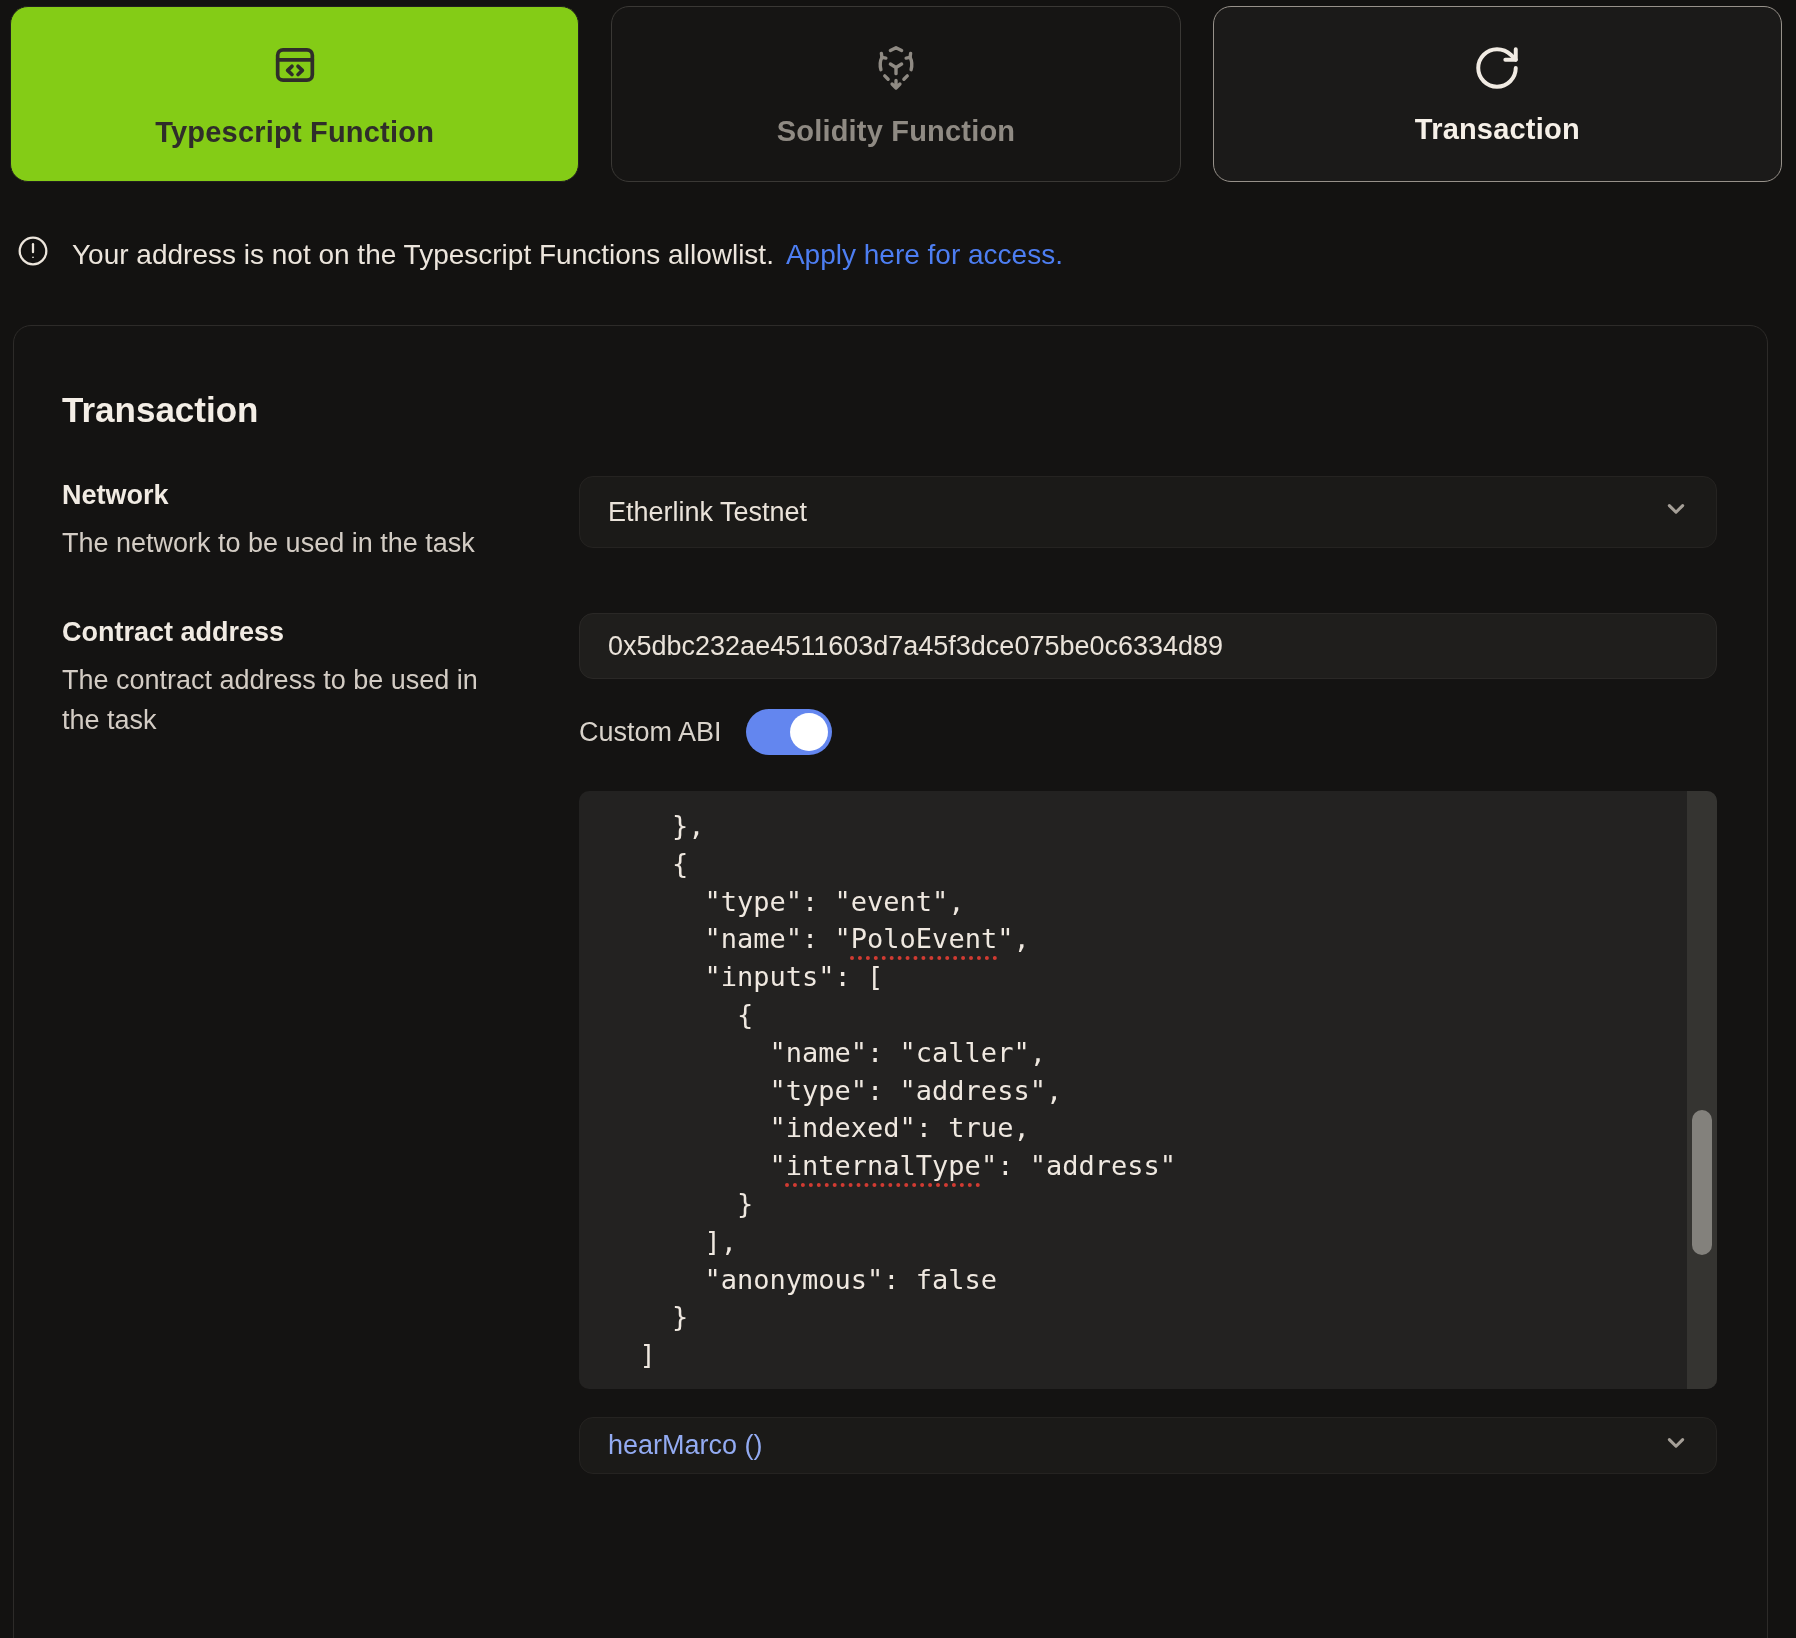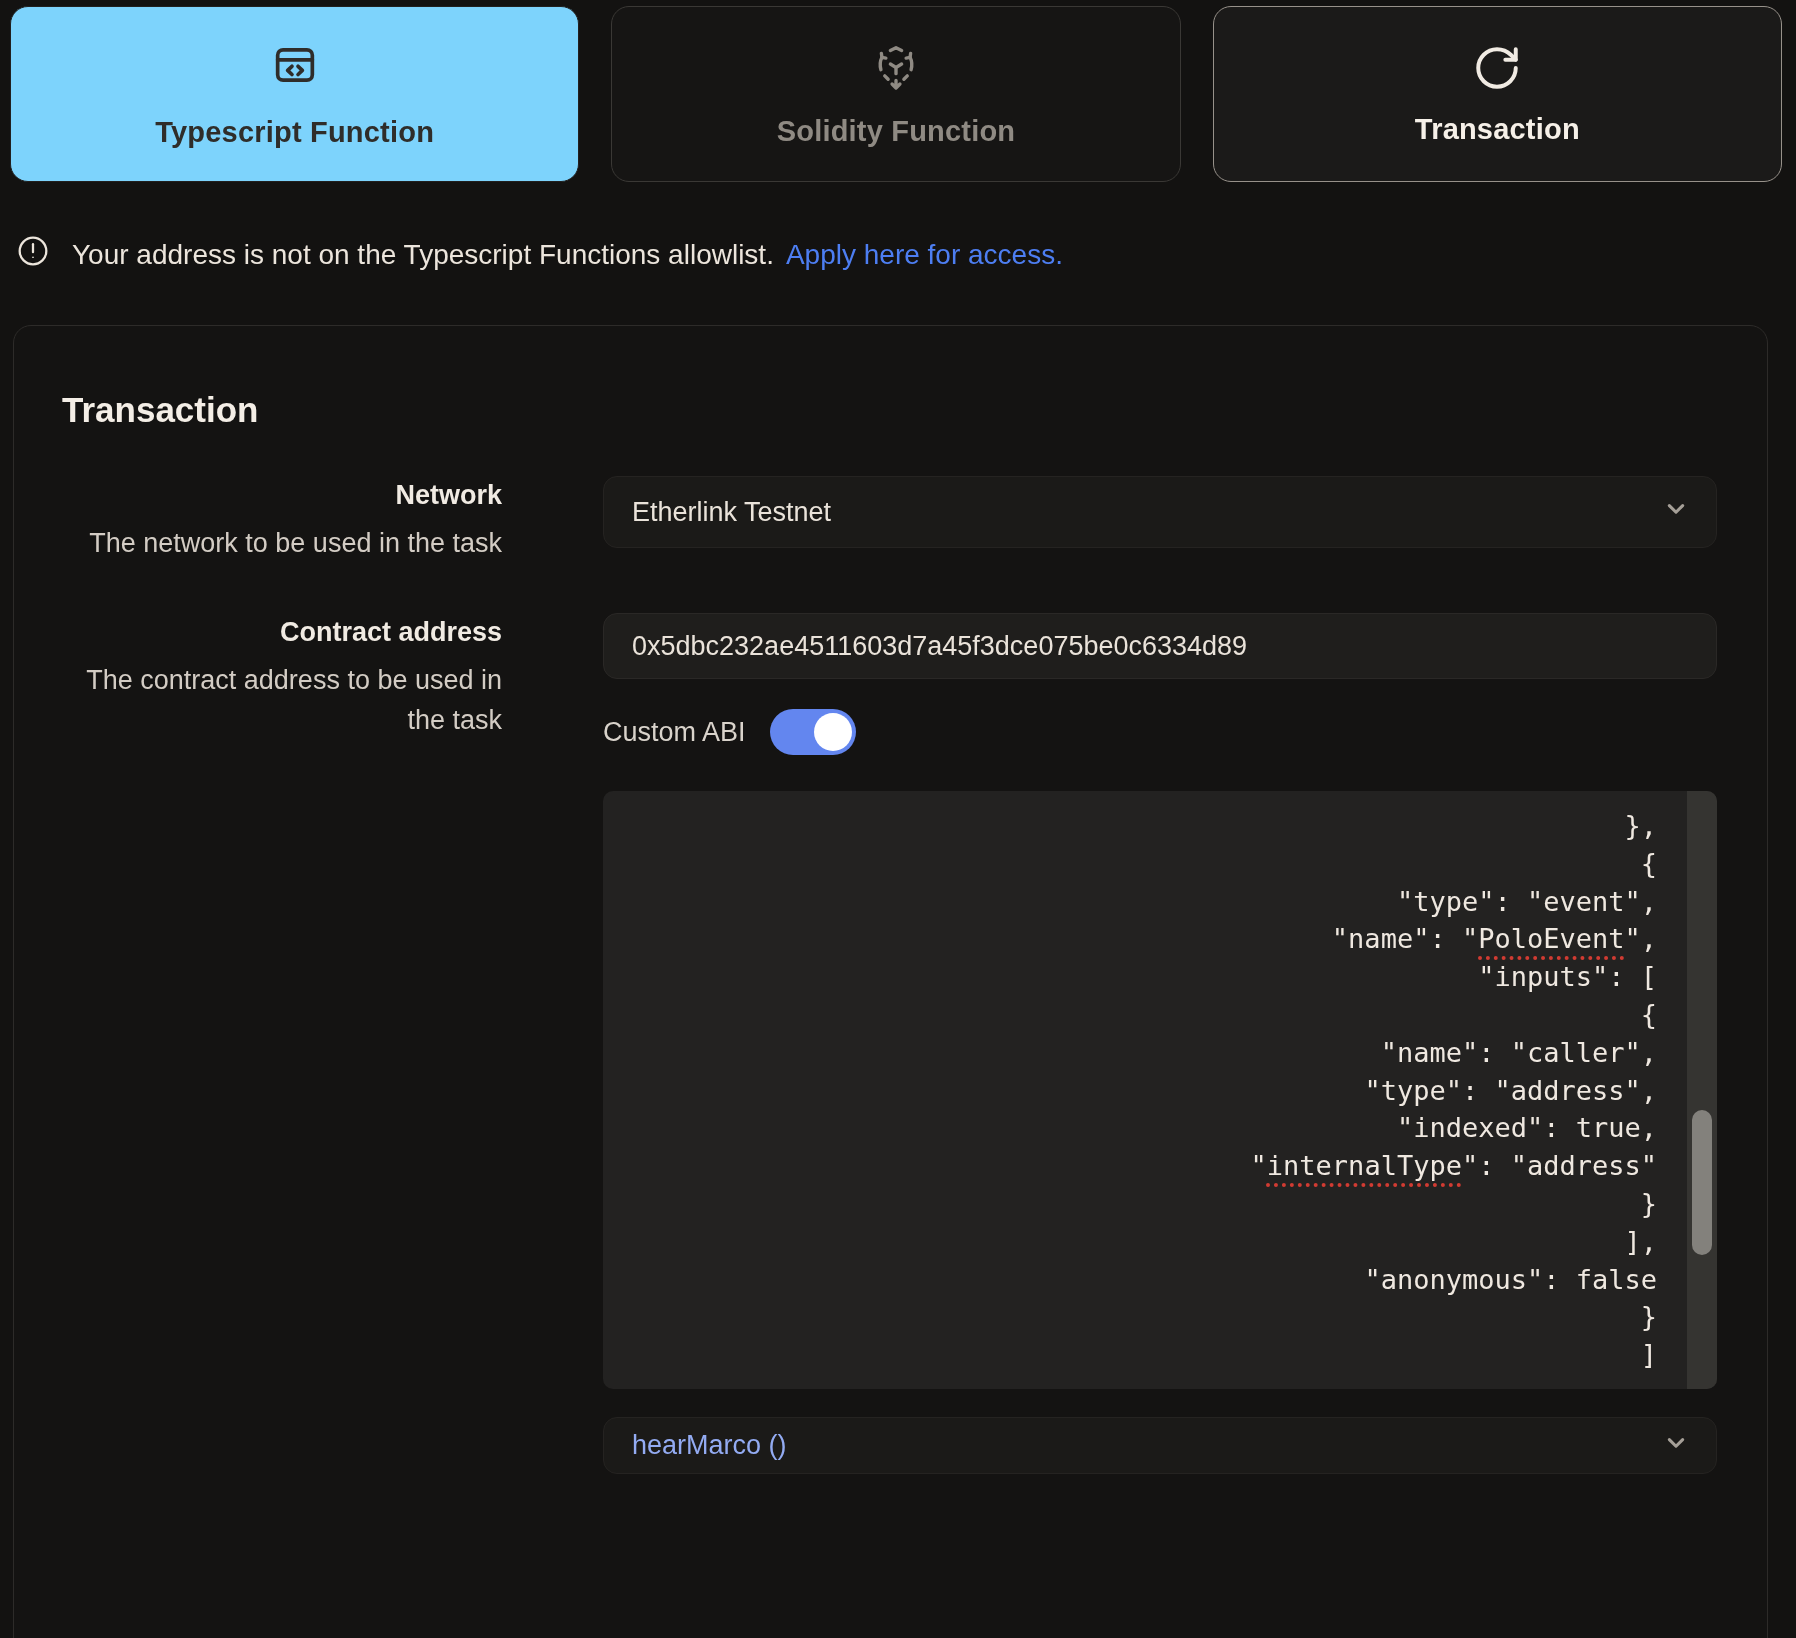--- a/index.html
+++ b/index.html
@@ -13,21 +13,21 @@
 
   
   .tabs-row { display:flex; gap:32px; margin:6px 14px 0 10px; height:176px; }
   .tab-card {
     flex:1; border-radius:18px; border:1px solid #232120;
     background:#161514; display:flex; flex-direction:column;
     align-items:center; justify-content:center; gap:20px; cursor:pointer;
   }
   .tab-card .tab-label { font-size:29px; font-weight:700; letter-spacing:.2px; }
   .tab-card svg { display:block; }
-  .tab-disabled { border-color:#211f1e; background:#7dd3fc;gap:25px; }
+  .tab-disabled { border-color:#211f1e; background:#84cc16;gap:25px; }
   .tab-disabled .tab-label { color:#2f2d2a; }
   .tab-disabled svg { stroke:#2f2d2a; }
   .tab-default { border-color:#3a3835; }
   .tab-default .tab-label { color:#8f8a83; }
   .tab-default svg { stroke:#8f8a83; }
   .tab-selected { border-color:#97918a; background:#1b1a19; }
   .tab-selected .tab-label { color:#f6f0e8; }
   .tab-selected svg { stroke:#f1ebe3; }
 
   
@@ -40,21 +40,21 @@
 
   
   .panel {
     margin:50px 28px 0 13px; height:1500px;
     border:1px solid #2d2b29; border-radius:18px;
     background:#141312;
     padding:64px 50px 0 48px;
   }
   .panel-title { font-size:35px; font-weight:700; color:#f4eee6; margin-bottom:46px; }
 
-  .form-grid { display:grid; grid-template-columns:440px 1fr; column-gap:101px;text-align:right; }
+  .form-grid { display:grid; grid-template-columns:440px 1fr; column-gap:77px; }
   .row-gap { margin-top:50px; }
 
   .field-label { font-size:27px; font-weight:700; color:#f1ebe3; padding-top:4px; }
   .field-desc { font-size:27px; color:#d3ccc4; margin-top:12px; line-height:40px; font-weight:400; }
 
   .select-box, .text-input {
     position:relative; height:72px; border-radius:14px;
     background:#1b1a18; border:1px solid #252321;
     display:flex; align-items:center; padding:0 28px;
     font-size:27px; color:#eae3da; cursor:pointer;

